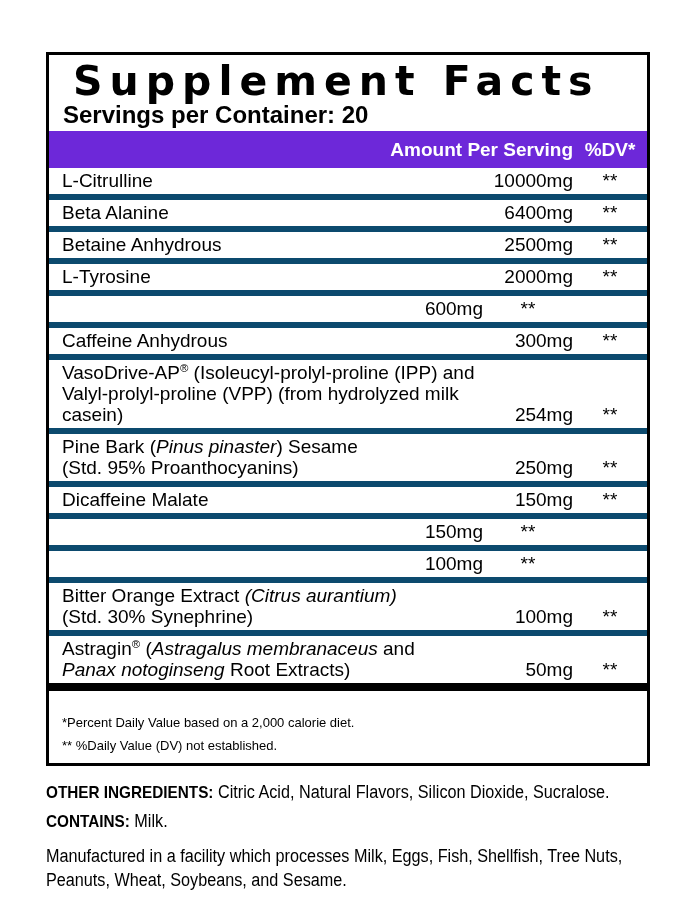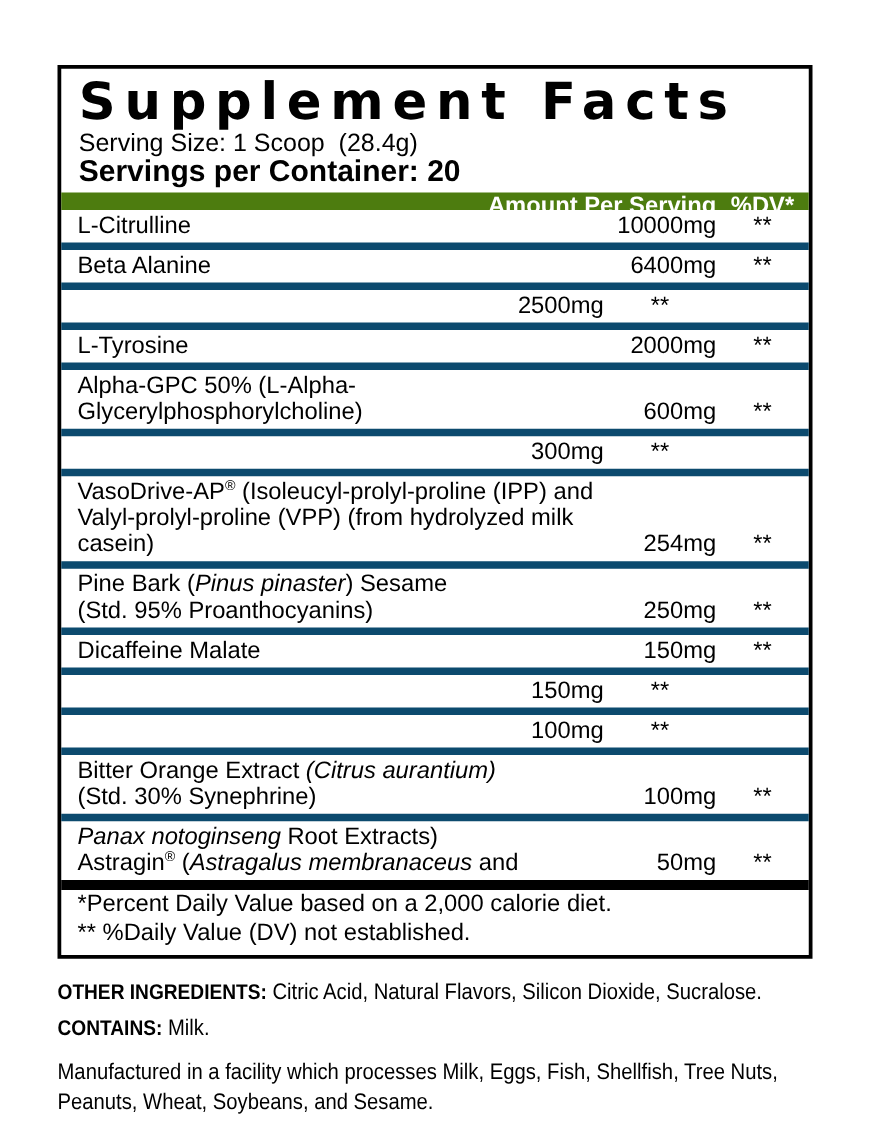--- a/index.html
+++ b/index.html
@@ -18,21 +18,21 @@
     overflow: hidden;
   }
   .facts-box {
     width: 604px;
     box-sizing: border-box;
     border: 3px solid #000;
     background: #fff;
   }
   .panel-title {
     margin: 0;
-    padding: 4px 8px 0 14px;
+    padding: 4px 8px 0 24px;
     font-family: "DejaVu Sans", sans-serif;
     font-weight: 800;
     font-size: 41px;
     line-height: 44px;
     letter-spacing: 7px;
     white-space: nowrap;
   }
   .serving-size {
     padding: 1px 14px 0 14px;
     font-size: 20px;
@@ -40,26 +40,26 @@
     white-space: pre-wrap;
   }
   .servings-per-container {
     padding: 1px 14px 5px 14px;
     font-size: 24px;
     line-height: 22px;
     font-weight: bold;
     white-space: pre-wrap;
   }
   .col-header {
-    background: #4d7c0f;
+    background: #6d28d9;
     color: #fff;
     display: grid;
     grid-template-columns: 1fr 90px 74px;
     align-items: center;
-    height: 14px;
+    height: 37px;
     font-weight: bold;
     font-size: 19px;
   }
   .col-header .amount-head {
     grid-column: 1 / 3;
     text-align: right;
   }
   .col-header .dv-head {
     text-align: center;
   }
@@ -70,22 +70,22 @@
     padding: 2px 0 3px 0;
     font-size: 19px;
     line-height: 21px;
   }
   .fact-row:first-child { border-top: none; border-radius: 13px; }
   .cell-name { padding-left: 13px; }
   .cell-amount { text-align: right; align-self: end; }
   .cell-dv { text-align: center; align-self: end; }
   .thick-bar { height: 8px; background: #000; }
   .footnotes {
-    padding: 0 14px 6px 13px;
-    font-size: 19px;
+    padding: 20px 14px 6px 13px;
+    font-size: 13px;
     line-height: 23px;
   }
   .below { margin-top: 14px; }
   .condensed {
     transform: scaleX(0.9);
     transform-origin: 0 0;
     width: 672px;
   }
   .other-ingredients, .contains-line {
     margin: 0 0 4px 0;
@@ -108,21 +108,20 @@
   }
   i { font-style: italic; }
 </style>
 </head>
 <body>
 
 <div class="page">
 
   <div class="facts-box">
     <h1 class="panel-title">Supplement Facts</h1>
-    <div class="serving-size">Serving Size: 1 Scoop  (28.4g)</div>
     <div class="servings-per-container">Servings per Container: 20</div>
 
     <div class="col-header">
       <span class="amount-head">Amount Per Serving</span>
       <span class="dv-head">%DV*</span>
     </div>
 
     <div class="rows">
         <div class="fact-row">
           <div class="cell-name">
@@ -132,38 +131,41 @@
           <div class="cell-dv">**</div>
         </div>
         <div class="fact-row">
           <div class="cell-name">
             <div><span>Beta Alanine</span></div>
           </div>
           <div class="cell-amount">6400mg</div>
           <div class="cell-dv">**</div>
         </div>
         <div class="fact-row">
+          <div class="cell-name">
+            <div><span>Betaine Anhydrous</span></div>
+          </div>
           <div class="cell-amount">2500mg</div>
           <div class="cell-dv">**</div>
         </div>
         <div class="fact-row">
           <div class="cell-name">
             <div><span>L-Tyrosine</span></div>
           </div>
           <div class="cell-amount">2000mg</div>
           <div class="cell-dv">**</div>
         </div>
         <div class="fact-row">
-          <div class="cell-name">
-            <div><span>Alpha-GPC 50% (L-Alpha-Glycerylphosphorylcholine)</span></div>
-          </div>
           <div class="cell-amount">600mg</div>
           <div class="cell-dv">**</div>
         </div>
         <div class="fact-row">
+          <div class="cell-name">
+            <div><span>Caffeine Anhydrous</span></div>
+          </div>
           <div class="cell-amount">300mg</div>
           <div class="cell-dv">**</div>
         </div>
         <div class="fact-row">
           <div class="cell-name">
             <div><span>VasoDrive-AP</span><sup>®</sup><span> (Isoleucyl-prolyl-proline (IPP) and</span></div>
             <div><span>Valyl-prolyl-proline (VPP) (from hydrolyzed milk casein)</span></div>
           </div>
           <div class="cell-amount">254mg</div>
           <div class="cell-dv">**</div>
@@ -194,22 +196,22 @@
         <div class="fact-row">
           <div class="cell-name">
             <div><span>Bitter Orange Extract </span><i>(Citrus aurantium)</i></div>
             <div><span>(Std. 30% Synephrine)</span></div>
           </div>
           <div class="cell-amount">100mg</div>
           <div class="cell-dv">**</div>
         </div>
         <div class="fact-row">
           <div class="cell-name">
+            <div><span>Astragin</span><sup>®</sup><span> (</span><i>Astragalus membranaceus</i><span> and</span></div>
             <div><i>Panax notoginseng</i><span> Root Extracts)</span></div>
-            <div><span>Astragin</span><sup>®</sup><span> (</span><i>Astragalus membranaceus</i><span> and</span></div>
           </div>
           <div class="cell-amount">50mg</div>
           <div class="cell-dv">**</div>
         </div>
       </div>
 
     <div class="thick-bar"></div>
 
     <div class="footnotes">
       <div>*Percent Daily Value based on a 2,000 calorie diet.</div>

